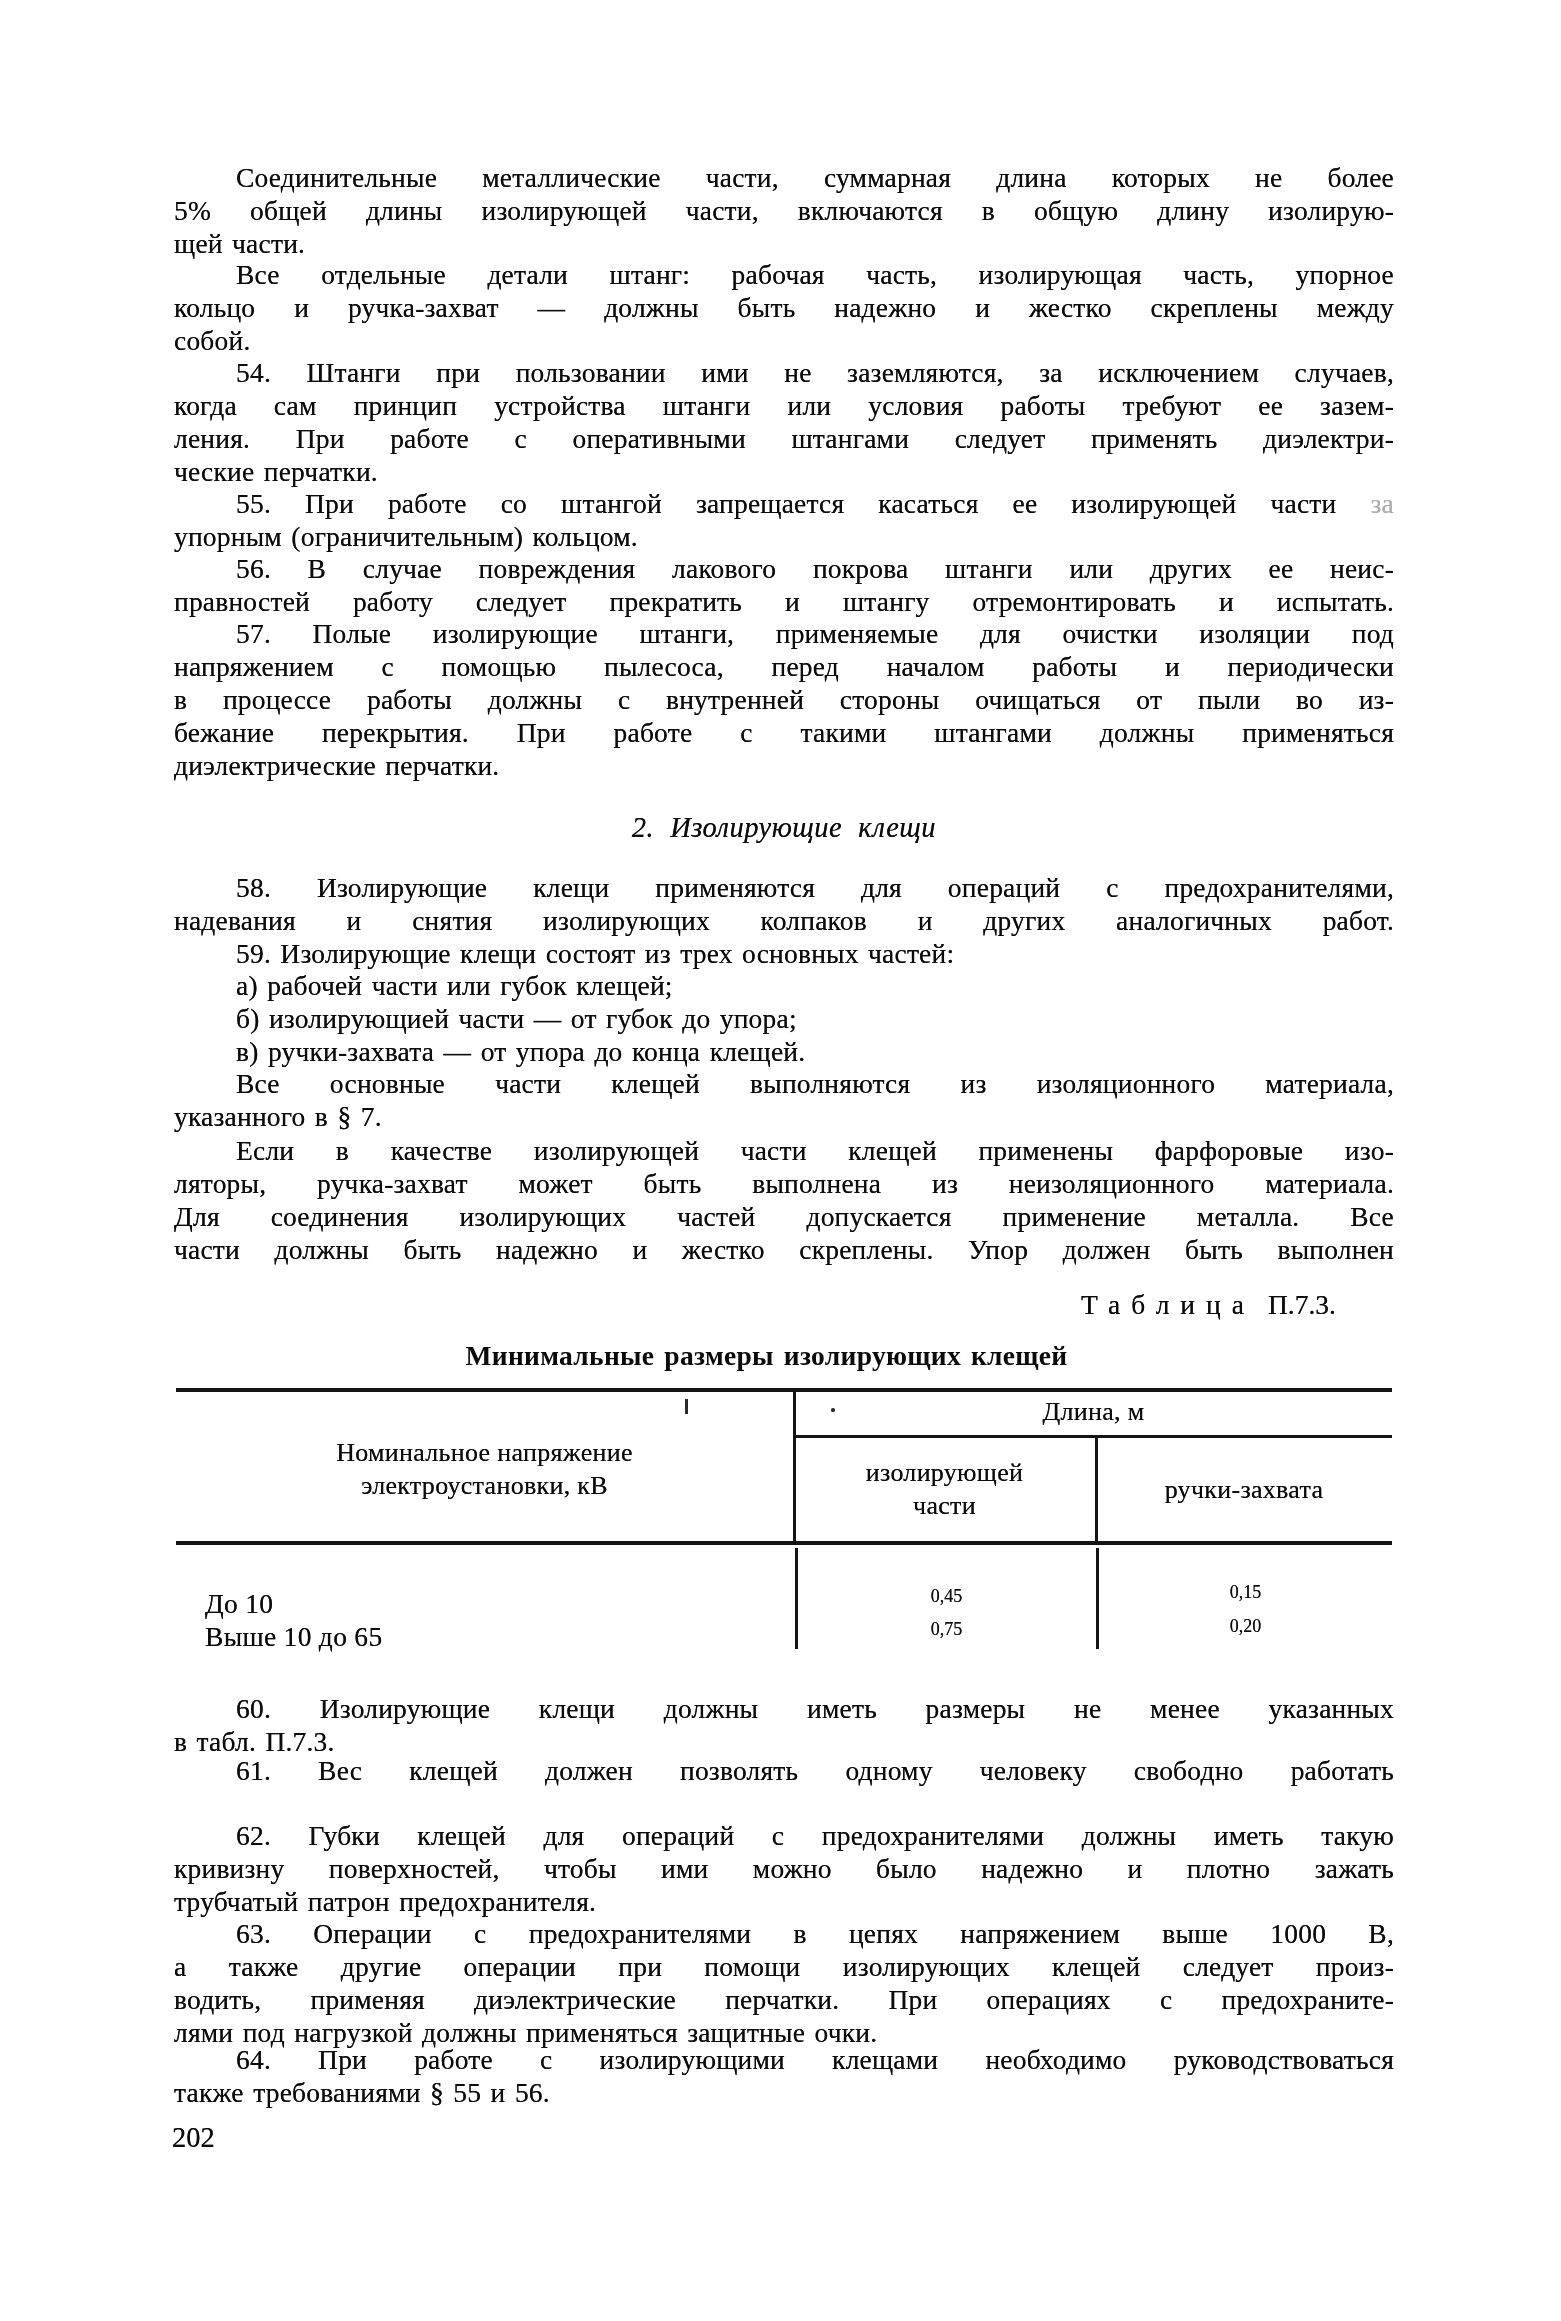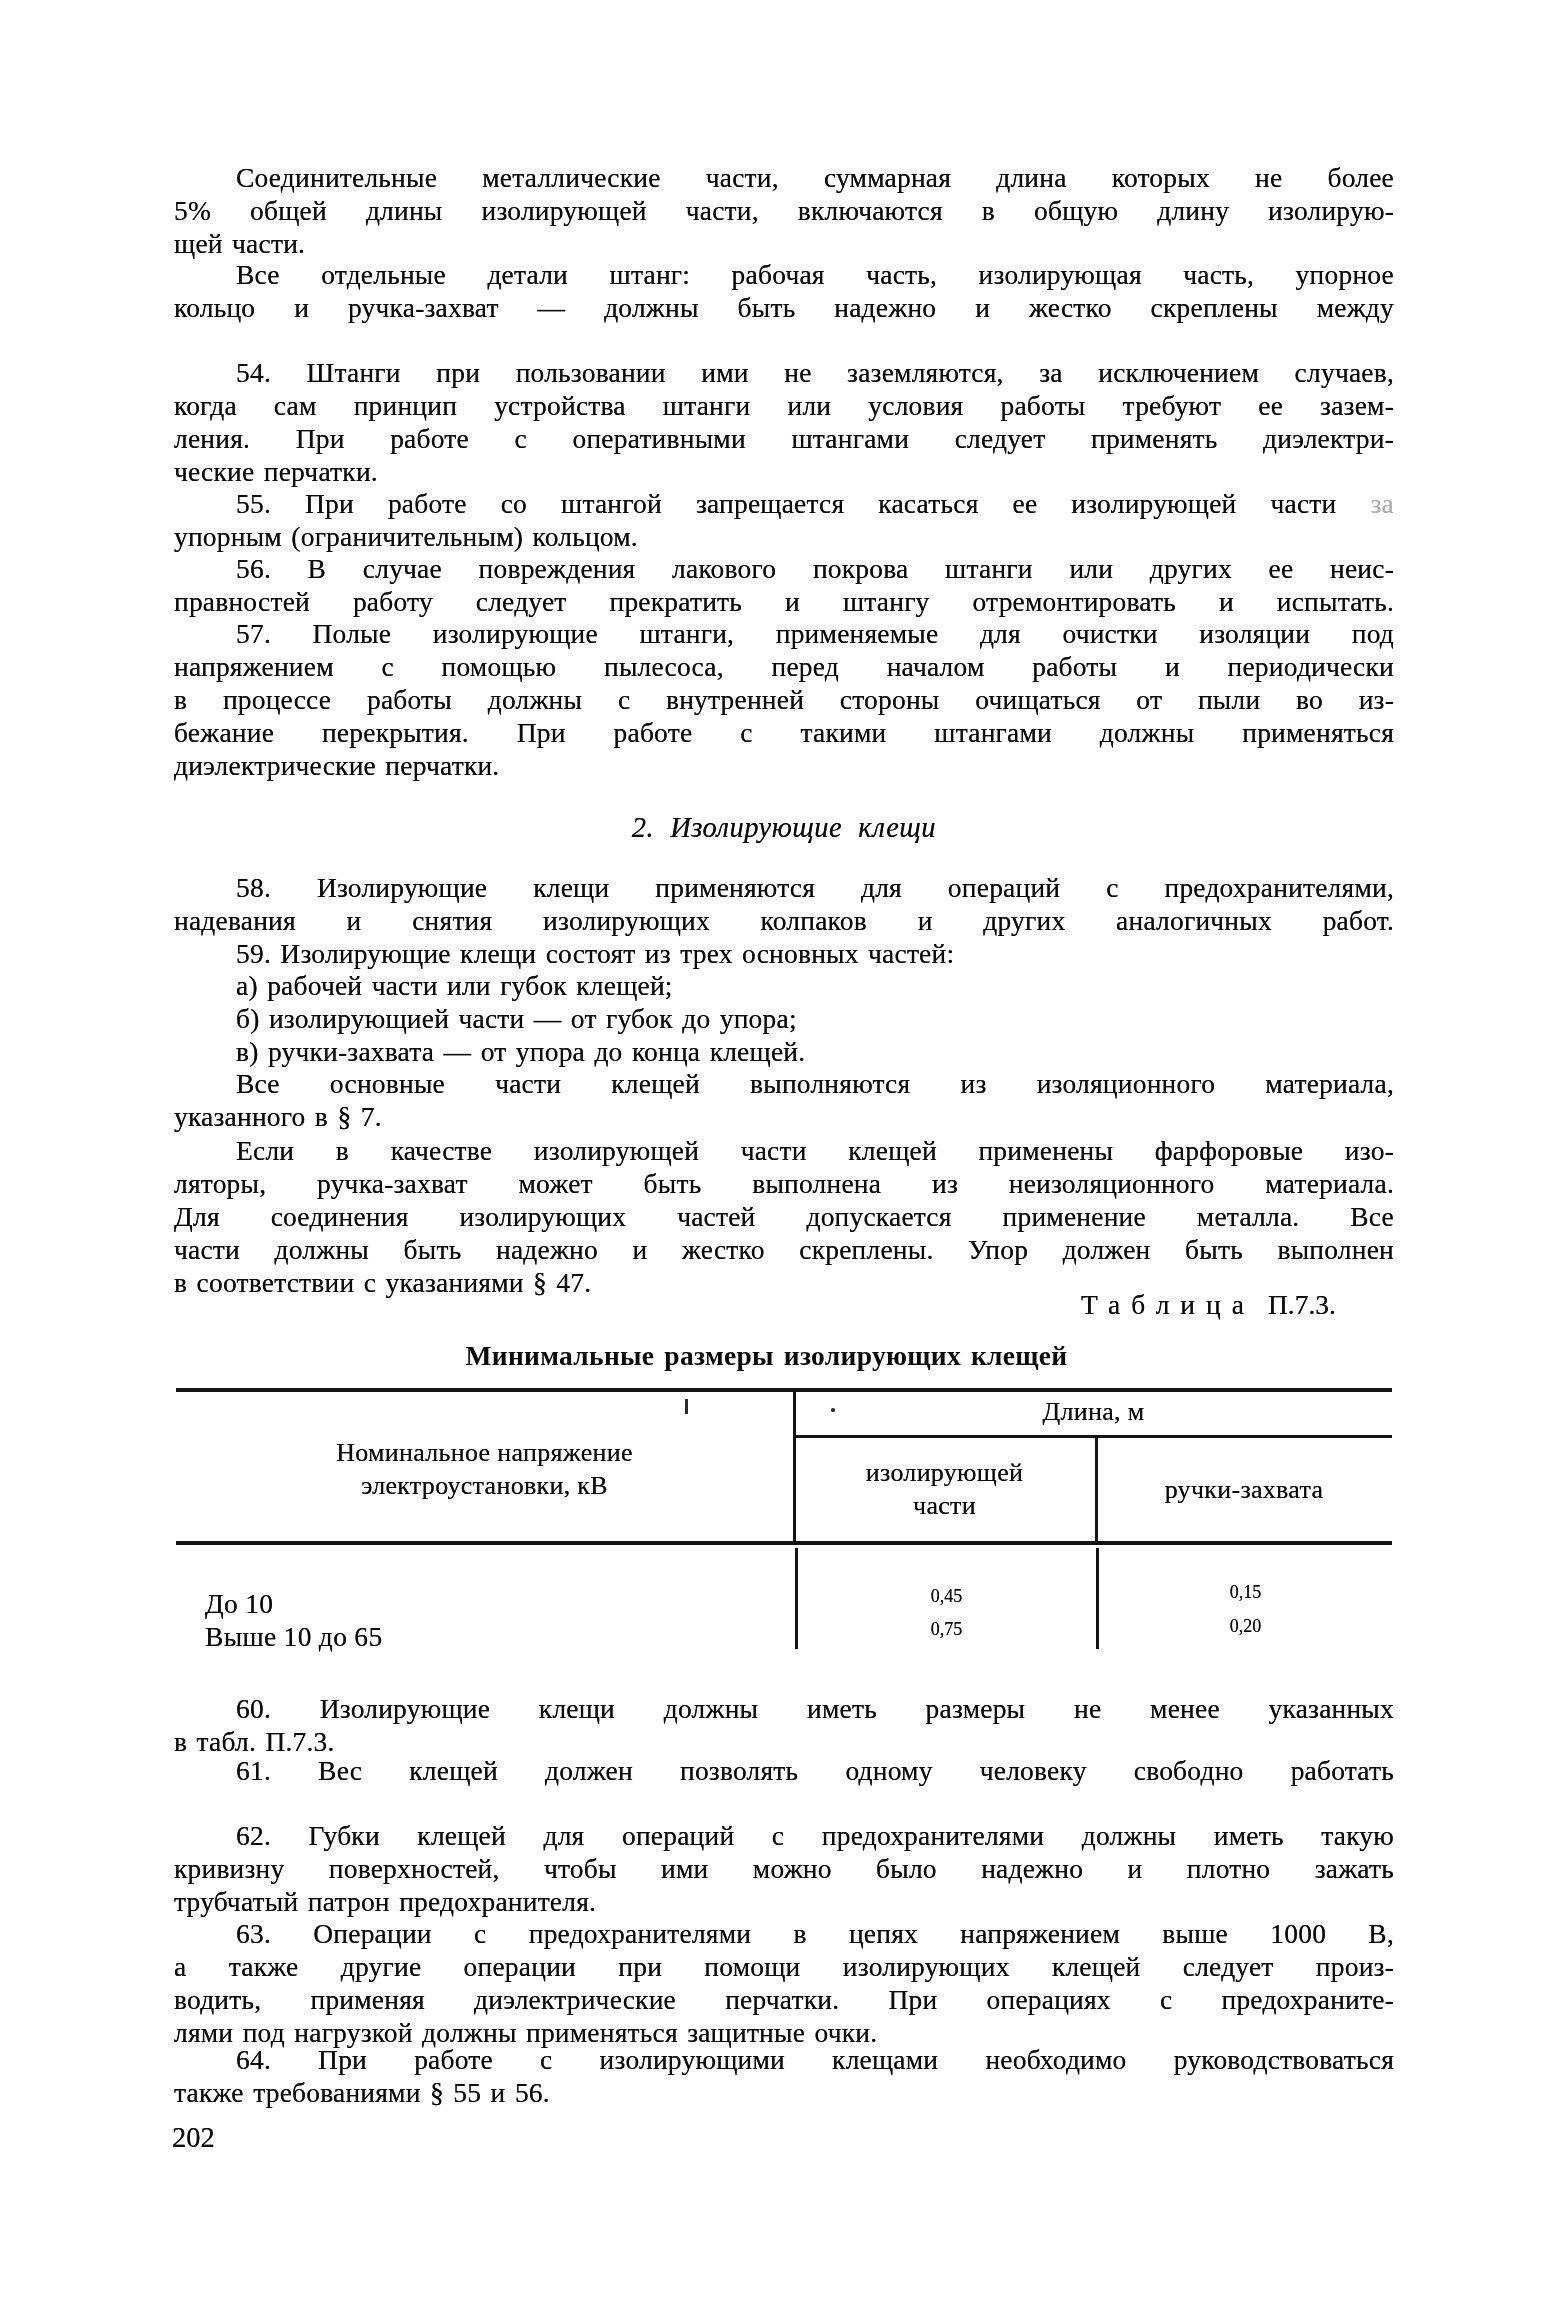--- a/index.html
+++ b/index.html
@@ -87,20 +87,21 @@
   <div class="pagenum">202</div>
 
 <div class="block" style="top: 161px;">
       <div class="line j in">Соединительные металлические части, суммарная длина которых не более</div>
       <div class="line j">5% общей длины изолирующей части, включаются в общую длину изолирую-</div>
       <div class="line">щей части.</div>
     </div>
     <div class="block" style="top: 258px;">
       <div class="line j in">Все отдельные детали штанг: рабочая часть, изолирующая часть, упорное</div>
       <div class="line j">кольцо и ручка-захват — должны быть надежно и жестко скреплены между</div>
+      <div class="line">собой.</div>
     </div>
     <div class="block" style="top: 356px;">
       <div class="line j in">54. Штанги при пользовании ими не заземляются, за исключением случаев,</div>
       <div class="line j">когда сам принцип устройства штанги или условия работы требуют ее зазем-</div>
       <div class="line j">ления. При работе с оперативными штангами следует применять диэлектри-</div>
       <div class="line">ческие перчатки.</div>
     </div>
     <div class="block" style="top: 487px;">
       <div class="line j in">55. При работе со штангой запрещается касаться ее изолирующей части<span class="fade"> за</span></div>
       <div class="line">упорным (ограничительным) кольцом.</div>
@@ -130,21 +131,20 @@
     </div>
     <div class="block" style="top: 1067px;">
       <div class="line j in">Все основные части клещей выполняются из изоляционного материала,</div>
       <div class="line">указанного в § 7.</div>
     </div>
     <div class="block" style="top: 1134px;">
       <div class="line j in">Если в качестве изолирующей части клещей применены фарфоровые изо-</div>
       <div class="line j">ляторы, ручка-захват может быть выполнена из неизоляционного материала.</div>
       <div class="line j">Для соединения изолирующих частей допускается применение металла. Все</div>
       <div class="line j">части должны быть надежно и жестко скреплены. Упор должен быть выполнен</div>
-      <div class="line">в соответствии с указаниями  § 47.</div>
     </div>
     <div class="block" style="top: 1692px;">
       <div class="line j in">60. Изолирующие клещи должны иметь размеры не менее указанных</div>
       <div class="line">в табл. П.7.3.</div>
     </div>
     <div class="block" style="top: 1754px;">
       <div class="line j in">61. Вес клещей должен позволять одному человеку свободно работать</div>
     </div>
     <div class="block" style="top: 1819px;">
       <div class="line j in">62. Губки клещей для операций с предохранителями должны иметь такую</div>

